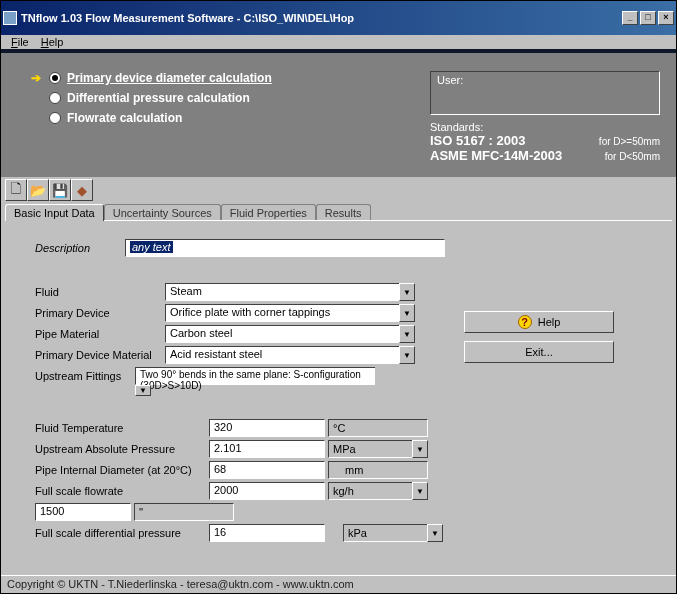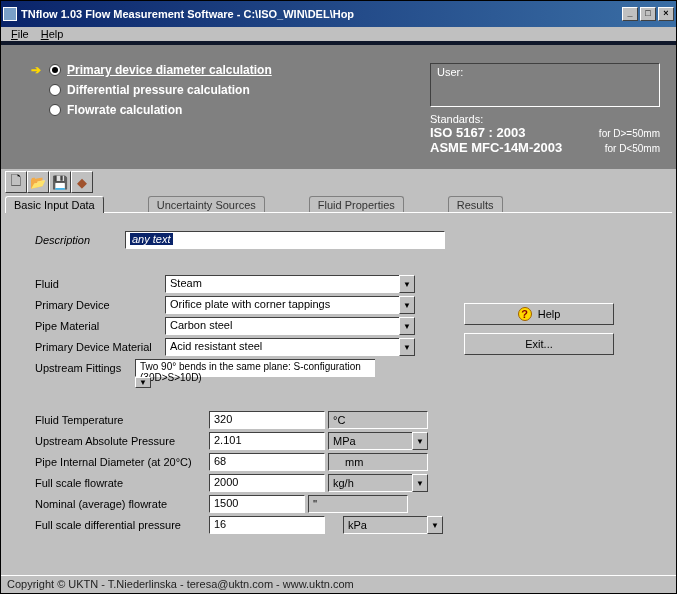--- a/index.html
+++ b/index.html
@@ -16,21 +16,21 @@
     width: 677px;
     height: 594px;
     border: 1px solid #000;
     background: #c0c0c0;
     display: flex;
     flex-direction: column;
   }
   .titlebar {
     background: linear-gradient(to right, #0a246a, #3a6ea5);
     color: #fff;
-    height: 26px;
+    height: 34px;
     display: flex;
     align-items: center;
     padding: 0 2px;
     font-size: 11px;
     font-weight: bold;
   }
   .titlebar-icon {
     width: 14px; height: 14px;
     background: #7aa0c8;
     margin-right: 4px;
@@ -131,21 +131,20 @@
     border-right-color:#404040; border-bottom-color:#404040;
     background:#c0c0c0;
     display:inline-flex; align-items:center; justify-content:center;
     font-size:13px;
   }
 
   .tabbar {
     display:flex;
     padding: 0 4px;
     margin-top:2px;
-    gap:44px;
   }
   .tab {
     padding: 2px 8px;
     border:1px solid #808080;
     border-bottom: none;
     background:#c0c0c0;
     font-size:11px;
     margin-right:0;
     position:relative;
     top:1px;
@@ -380,21 +379,20 @@
     </div>
     <div class="form-row">
       <span class="lbl-wide">Full scale flowrate</span>
       <div class="txt-input" style="width:116px;">2000</div>
       <div class="unit-combo" style="margin-left:3px;">
         <div class="unit-box">kg/h</div>
         <div class="combo-btn">▼</div>
       </div>
     </div>
     <div class="form-row">
-      <span class="lbl-wide">Nominal (average) flowrate</span>
       <div class="txt-input" style="width:96px;">1500</div>
       <div class="unit-box" style="margin-left:3px;">''</div>
     </div>
     <div class="form-row">
       <span class="lbl-wide">Full scale differential pressure</span>
       <div class="txt-input" style="width:116px;">16</div>
       <div class="unit-combo" style="margin-left:18px;">
         <div class="unit-box">kPa</div>
         <div class="combo-btn">▼</div>
       </div>

